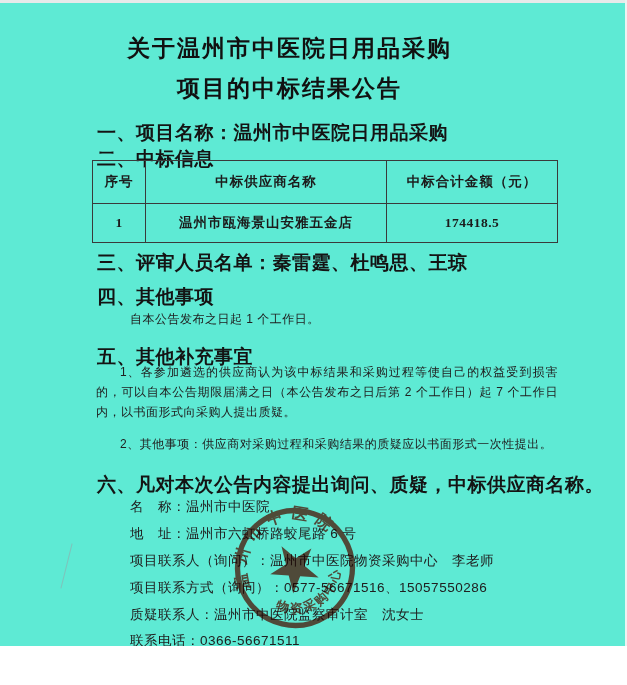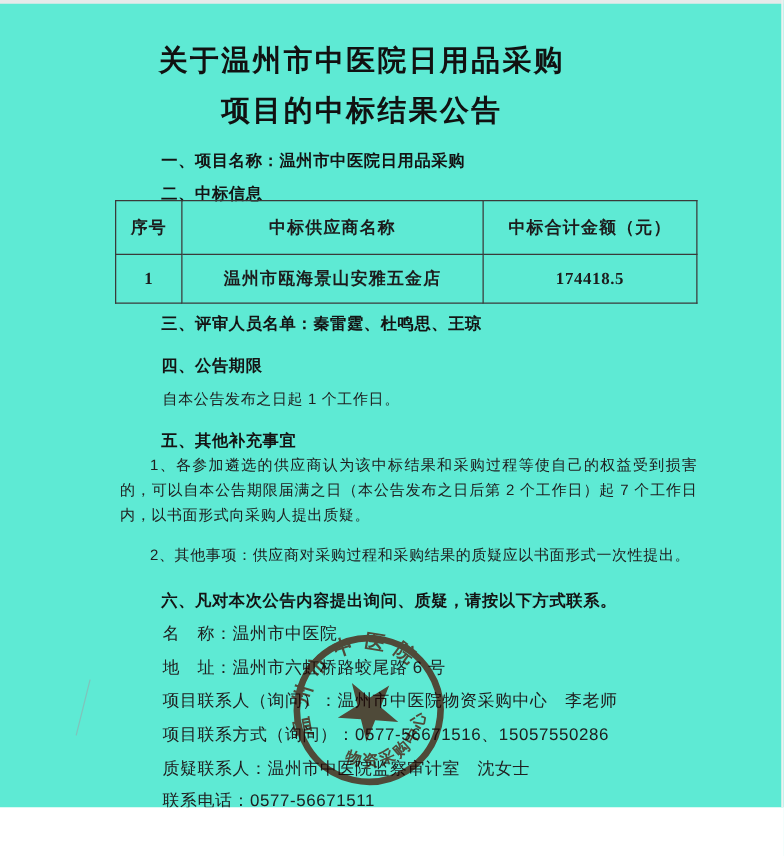--- a/index.html
+++ b/index.html
@@ -21,22 +21,22 @@
   }
   .title{
     position:absolute;left:0;right:48px;top:28px;
     text-align:center;margin:0;
     font-size:23px;font-weight:bold;line-height:40px;letter-spacing:2px;
     color:#111;
   }
   .title .tline{display:block;}
   .h{
     position:absolute;left:97px;
-    font-size:13px;font-weight:bold;letter-spacing:0.5px;
-    white-space:nowrap;color:#141414;margin-left:32px;
+    font-size:19px;font-weight:bold;letter-spacing:0.5px;
+    white-space:nowrap;color:#141414;
   }
   .body-text{
     position:absolute;
     font-size:12px;font-weight:normal;color:#202020;
     letter-spacing:0.5px;
   }
   .para{
     left:96px;width:462px;
     line-height:20px;text-align:justify;text-indent:2em;
   }
@@ -99,35 +99,35 @@
     <tr>
       <td class="num">1</td>
       <td class="supplier-cell">温州市瓯海景山安雅五金店</td>
       <td class="num">174418.5</td>
     </tr>
   </tbody>
     </table>
 
   <div class="h" style="top:250px">三、评审人员名单：秦雷霆、杜鸣思、王琼</div>
 
-  <div class="h" style="top:284px">四、公告期限</div>
+  <div class="h" style="top:284px">四、其他事项</div>
   <div class="body-text" style="left:130px;top:311px;white-space:nowrap;">自本公告发布之日起 1 个工作日。</div>
 
   <div class="h" style="top:344px">五、其他补充事宜</div>
   <div class="body-text para" style="top:362px">1、各参加遴选的供应商认为该中标结果和采购过程等使自己的权益受到损害的，可以自本公告期限届满之日（本公告发布之日后第 2 个工作日）起 7 个工作日内，以书面形式向采购人提出质疑。</div>
   <div class="body-text para" style="top:434px">2、其他事项：供应商对采购过程和采购结果的质疑应以书面形式一次性提出。</div>
 
-  <div class="h" style="top:472px">六、凡对本次公告内容提出询问、质疑，请按以下方式联系。</div>
+  <div class="h" style="top:472px">六、凡对本次公告内容提出询问、质疑，中标供应商名称。</div>
 
   <div class="contact-line" style="top:498px">名　称：温州市中医院</div>
   <div class="contact-line" style="top:525px">地　址：温州市六虹桥路蛟尾路 6 号</div>
   <div class="contact-line" style="top:552px">项目联系人（询问）：温州市中医院物资采购中心　李老师</div>
   <div class="contact-line" style="top:579px">项目联系方式（询问）：0577-56671516、15057550286</div>
   <div class="contact-line" style="top:606px">质疑联系人：温州市中医院监察审计室　沈女士</div>
-  <div class="contact-line" style="top:632px">联系电话：0577-56671511</div>
+  <div class="contact-line" style="top:632px">联系电话：0366-56671511</div>
 
   <div class="pencil-mark"></div>
 
   <svg class="stamp" viewBox="-80 -80 160 160" aria-hidden="true">
     <g transform="rotate(-32)">
       <circle r="54" fill="none" stroke-width="5" stroke="#cf382a"></circle>
       <path id="arcTop" d="M -36.8,27.6 A 46 46 0 1 1 36.8,27.6" fill="none"></path>
       <path id="arcBot" d="M -33,26 A 42 42 0 0 0 33,26" fill="none"></path>
       <text font-size="15" letter-spacing="7" fill="#cf382a">
         <textPath href="#arcTop" startOffset="50%" text-anchor="middle">温州市中医院</textPath>

